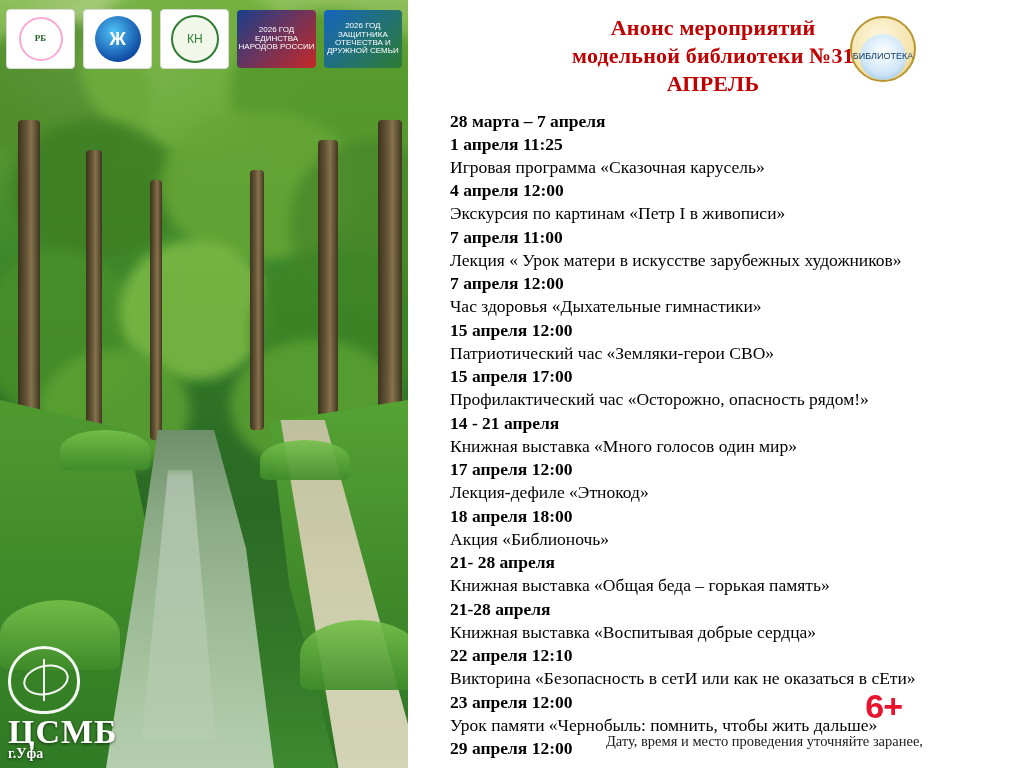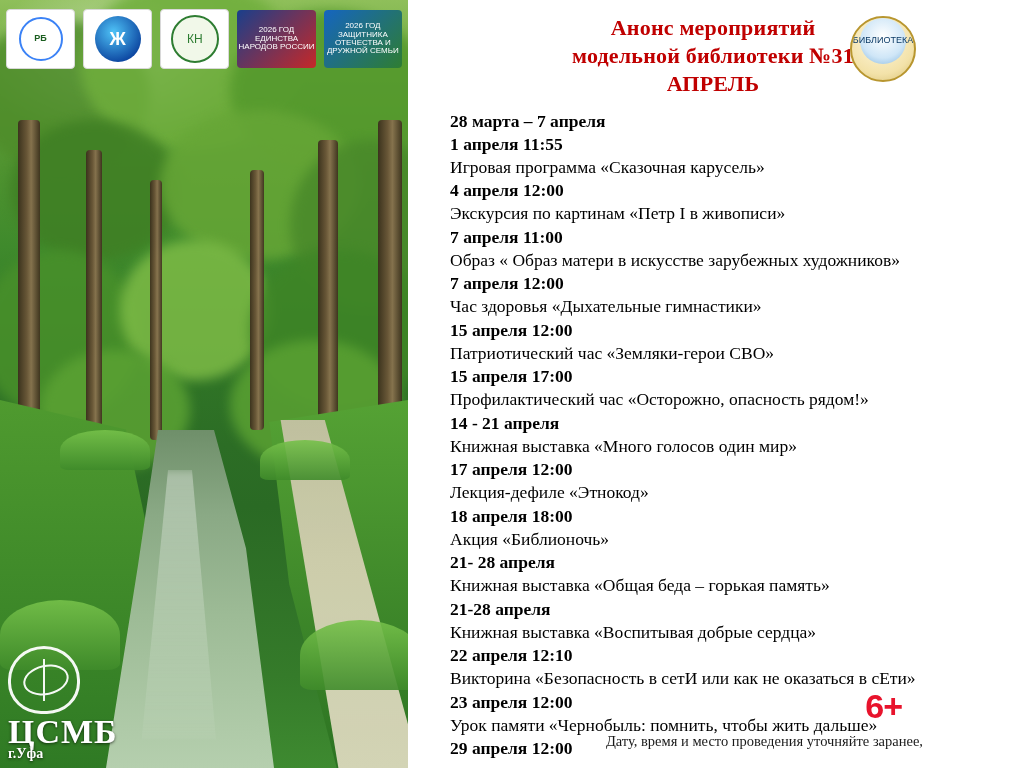--- a/index.html
+++ b/index.html
@@ -148,23 +148,23 @@
     overflow: hidden;
   }
   .logo-1 { background: #ffffff; color: #1b5e20; border: 1px solid #d8d8d8; }
   .logo-2 { background: #ffffff; color: #0d47a1; border: 1px solid #d8d8d8; }
   .logo-3 { background: #ffffff; color: #15803d; border: 1px solid #d8d8d8; }
   .logo-4 { background: linear-gradient(135deg,#1a3f8b,#c62828); color:#fff; width: 84px;}
   .logo-5 { background: linear-gradient(135deg,#1565c0,#2e7d32); color:#fff; width: 84px;}
 
   .logo-badge-circle {
     width: 40px; height: 40px; border-radius: 50%;
-    border: 2px solid #3b82f6;
+    border: 2px solid #f9a8d4;
     display: flex; align-items: center; justify-content: center;
-    font-size: 9px; font-weight: bold;
+    font-size: 9px; font-weight: bold; font-family: Liberation Serif, serif;
   }
   .logo-blue-wave {
     width: 46px; height: 46px; border-radius: 50%;
     background: radial-gradient(circle at 40% 35%, #4fc3f7, #0d47a1 75%);
     color: #fff; display:flex; align-items:center; justify-content:center;
     font-size: 18px; font-weight: bold;
   }
   .logo-book-circle {
     width: 44px; height: 44px; border-radius: 50%;
     border: 2px solid #2e7d32; background: #f1f8e9; color: #2e7d32;
@@ -270,21 +270,21 @@
   .header-emblem {
     position: absolute;
     right: 14px;
     top: 16px;
     width: 62px;
     height: 62px;
     border-radius: 50%;
     background: radial-gradient(circle at 45% 35%, #fff8e1, #f3e2a9 65%, #d7bf72 100%);
     border: 2px solid #b8962f;
     display: flex;
-    align-items: flex-start;
+    align-items: flex-end;
     justify-content: center;
     overflow: hidden;
   }
   .header-emblem .em-inner {
     width: 46px; height: 46px;
     border-radius: 50%;
     background: radial-gradient(circle at 50% 40%, #ffffff, #cfe6f7 60%, #7fb3dd 100%);
     display: flex; align-items: center; justify-content: center;
     font-size: 9px; color: #0d3b66; text-align: center; line-height: 1.05;
     font-family: "Liberation Sans", sans-serif;
@@ -399,30 +399,30 @@
 
     <div class="header-emblem">
       <div class="em-inner">БИБЛИОТЕКА</div>
     </div>
 
     <div class="events">
       <div>
         <div class="event-date">28 марта – 7 апреля</div>
       </div>
       <div>
-        <div class="event-date">1 апреля 11:55</div>
+        <div class="event-date">1 апреля 11:25</div>
         <div class="event-desc">Игровая программа «Сказочная карусель»</div>
       </div>
       <div>
         <div class="event-date">4 апреля 12:00</div>
         <div class="event-desc">Экскурсия по картинам «Петр I в живописи»</div>
       </div>
       <div>
         <div class="event-date">7 апреля  11:00</div>
-        <div class="event-desc">Образ « Образ матери в искусстве зарубежных художников»</div>
+        <div class="event-desc">Лекция « Урок матери в искусстве зарубежных художников»</div>
       </div>
       <div>
         <div class="event-date">7 апреля 12:00</div>
         <div class="event-desc">Час  здоровья «Дыхательные гимнастики»</div>
       </div>
       <div>
         <div class="event-date">15 апреля 12:00</div>
         <div class="event-desc">Патриотический час «Земляки-герои СВО»</div>
       </div>
       <div>

